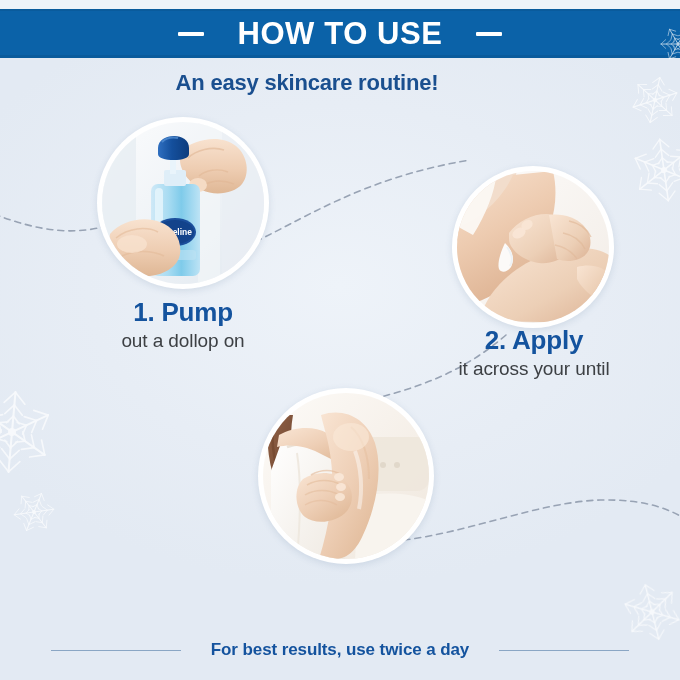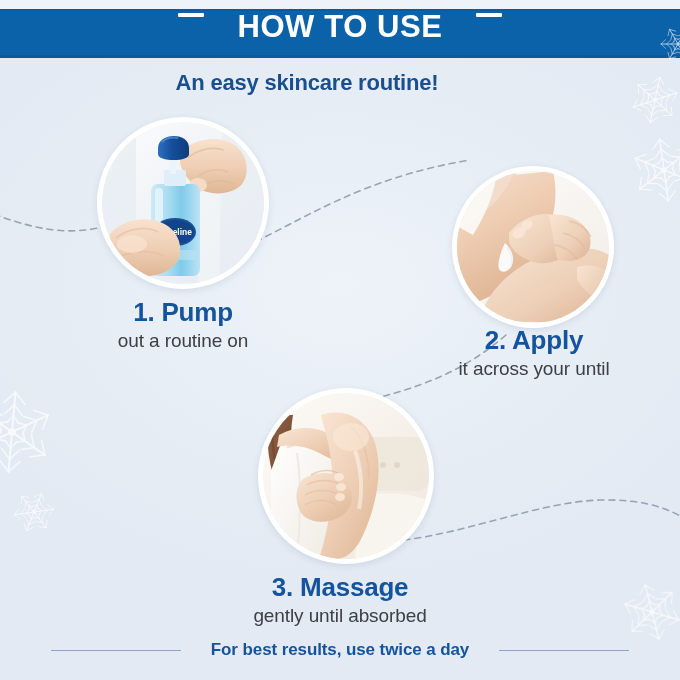--- a/index.html
+++ b/index.html
@@ -23,21 +23,21 @@
     position:absolute; left:0; top:0; width:680px; height:9px;
     background:#eef3f9;
   }
 
   
   .header-bar {
     position:absolute; left:0; top:9px; width:680px; height:49px;
     background:#0b62a8;
     border-top:2px solid #0a5b9c;
     border-bottom:3px solid #0a5b9c;
-    display:flex; justify-content:center;
+    display:flex; align-items:center; justify-content:center;
     gap:33px;
   }
   .header-dash {
     width:26px; height:4px; background:#ffffff; border-radius:1px;
     margin-top:2px;
   }
   .header-title {
     color:#ffffff;
     font-size:31px;
     font-weight:bold;
@@ -282,21 +282,21 @@
           <path d="M14 116 C26 106 44 104 56 110" stroke="#e2b896" stroke-width="1.5" fill="none" opacity="0.55"></path>
           <path d="M20 134 C32 128 50 128 62 134" stroke="#e2b896" stroke-width="1.4" fill="none" opacity="0.5"></path>
           <ellipse cx="30" cy="122" rx="15" ry="9" fill="#f8e3d0" opacity="0.75"></ellipse>
         </g>
       </svg>
     </div>
   </div>
 
   <div class="caption" id="caption-1">
     <div class="head">1. Pump</div>
-    <div class="sub">out a routine on</div>
+    <div class="sub">out a dollop on</div>
   </div>
 
   <div class="circle" id="circle-2">
     <div class="photo">
       <svg viewBox="0 0 152 152">
         <defs>
           <linearGradient id="bg2" x1="0" y1="0" x2="1" y2="1">
             <stop offset="0" stop-color="#fdfcfb"></stop>
               <stop offset="1" stop-color="#f2ece6"></stop>
           </linearGradient>
@@ -399,24 +399,20 @@
           <ellipse cx="76" cy="84" rx="5" ry="4" fill="#f9e7d7" opacity="0.95"></ellipse>
           <ellipse cx="78" cy="94" rx="5" ry="4" fill="#f9e7d7" opacity="0.9"></ellipse>
           <ellipse cx="77" cy="104" rx="5" ry="4" fill="#f9e7d7" opacity="0.85"></ellipse>
         </g>
 
         <path d="M92 58 C98 74 100 96 96 116" stroke="#ffffff" stroke-width="4" fill="none" opacity="0.45"></path>
       </svg>
     </div>
   </div>
 
-  <div class="caption" id="caption-3">
-    <div class="head">3. Massage</div>
-    <div class="sub">gently until absorbed</div>
-  </div>
 
   <div class="footer">
     <span class="footer-rule left"></span>
     <span class="footer-text">For best results, use twice a day</span>
     <span class="footer-rule right"></span>
   </div>
 
 </div>
 
 </body></html>

